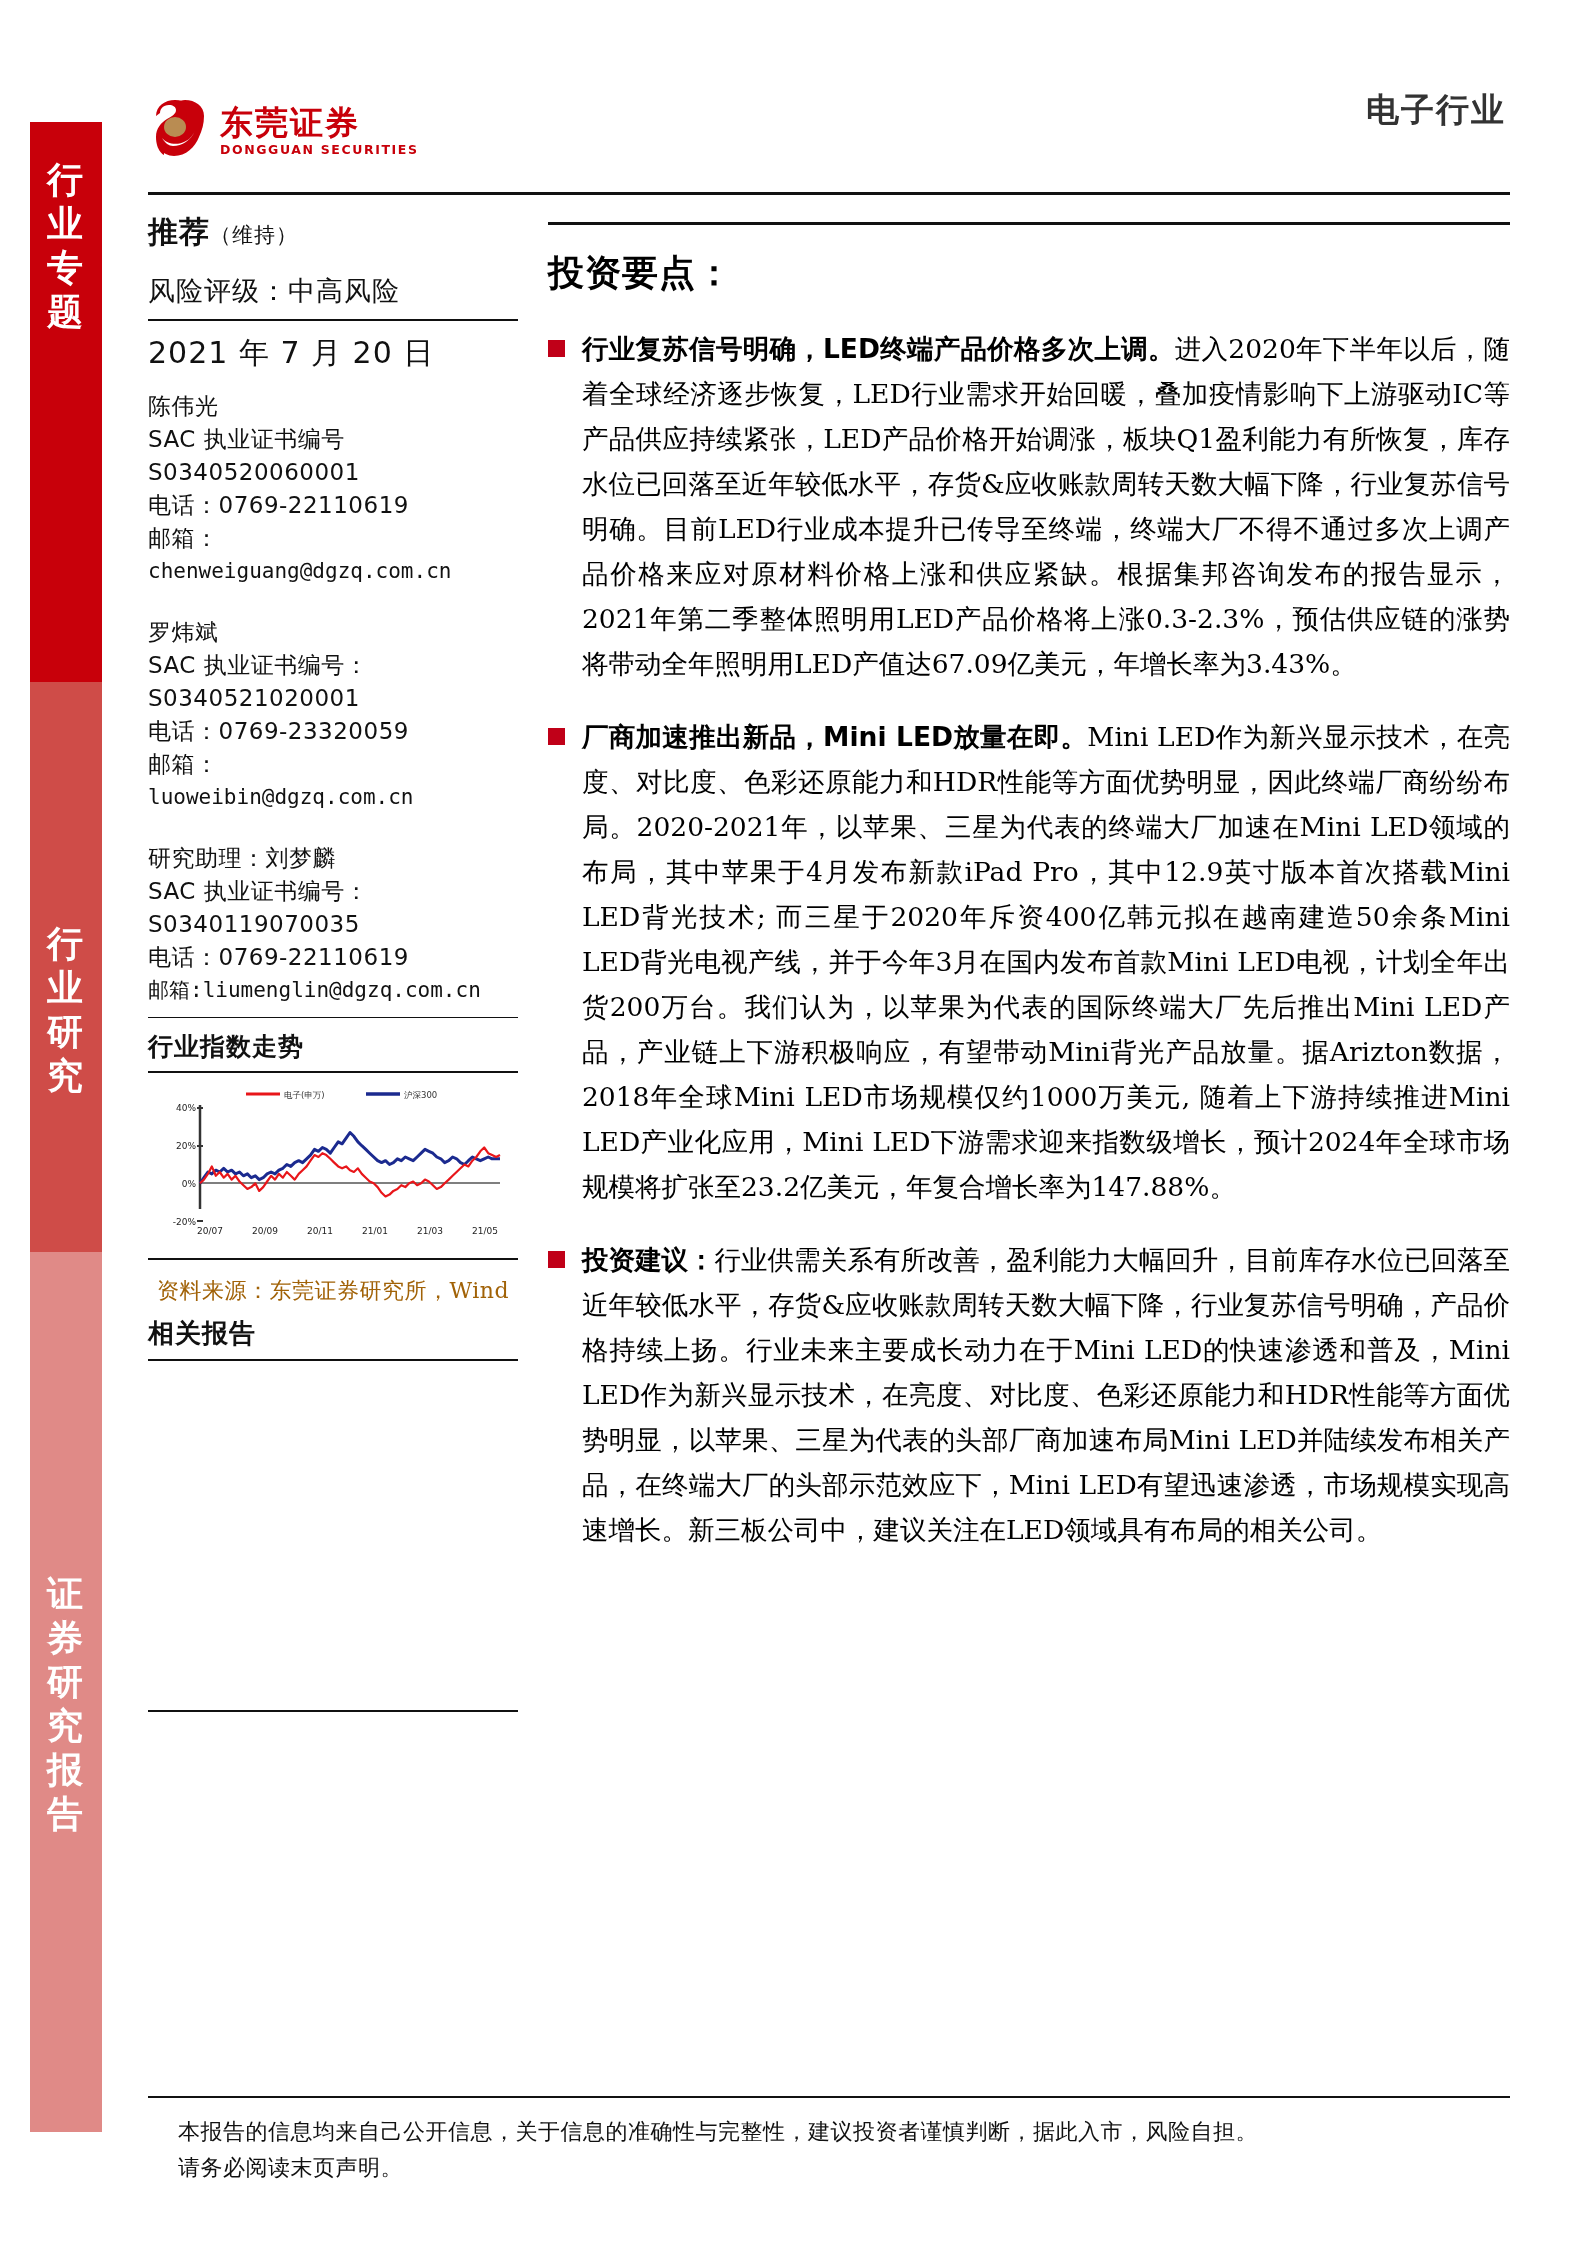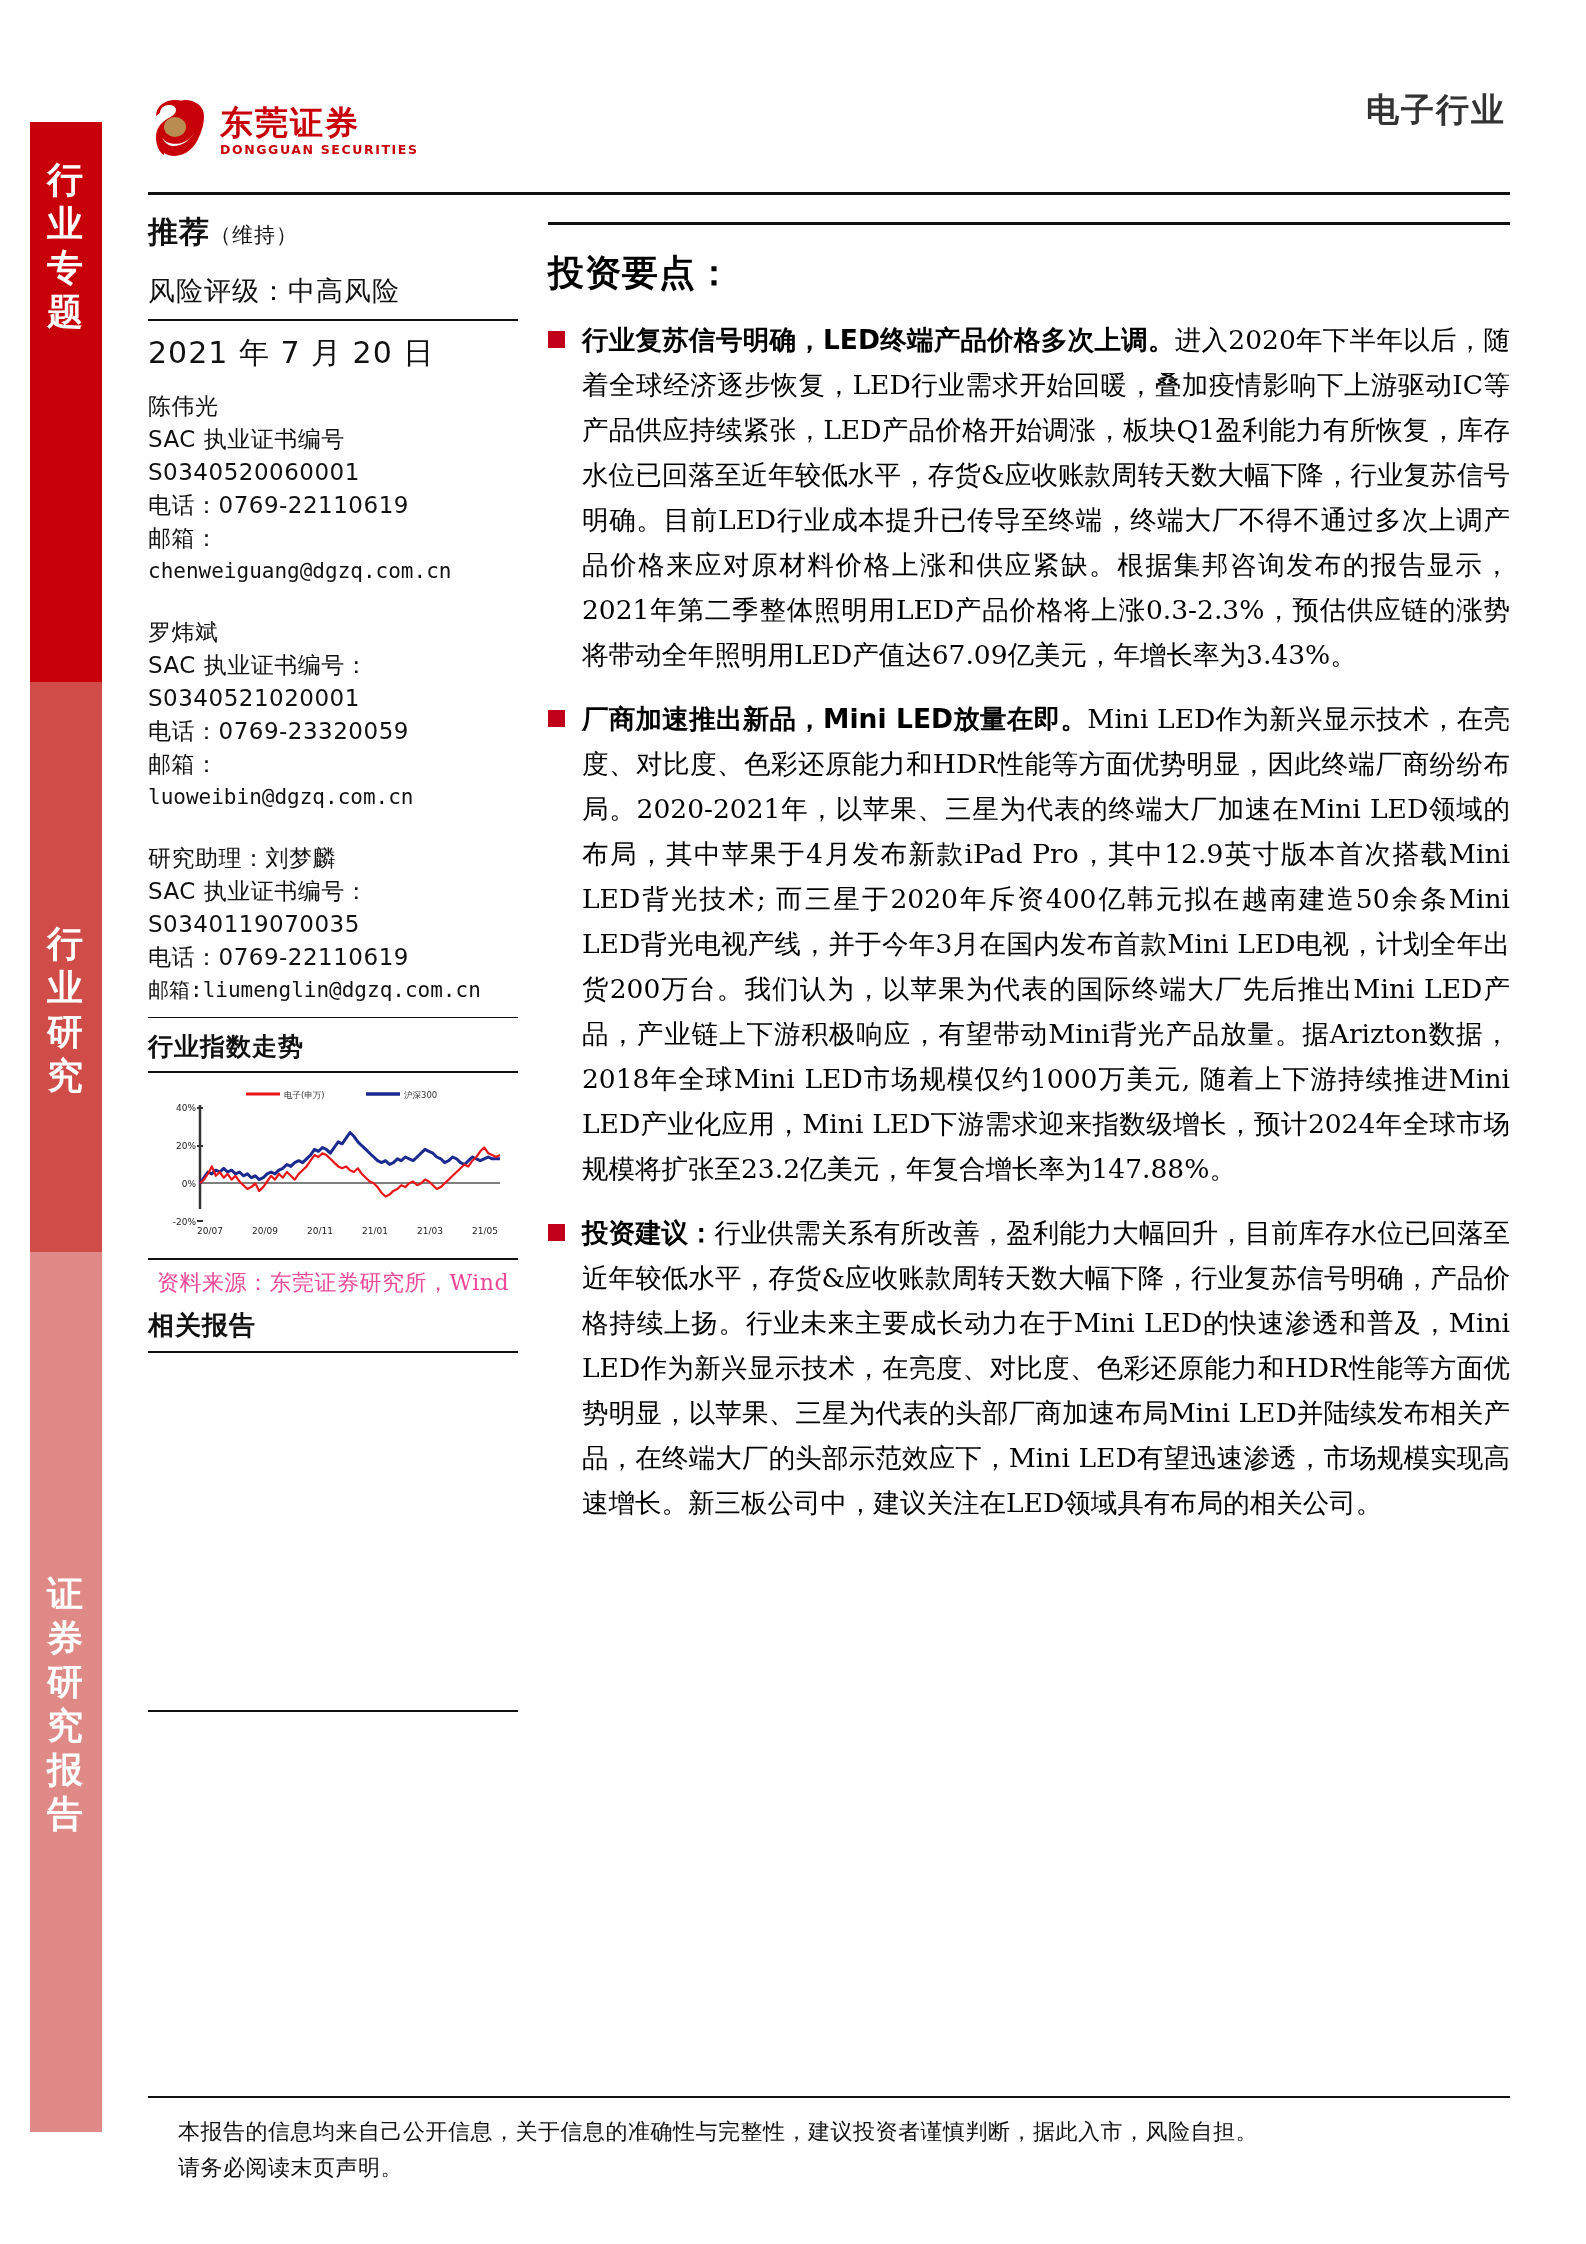--- a/index.html
+++ b/index.html
@@ -84,22 +84,22 @@
   
   #chart-title{
     font-size:25px;font-weight:bold;color:#111;margin-top:10px;
     font-family:"DejaVu Sans","Liberation Sans",sans-serif;letter-spacing:1px;
   }
   #chart-box{
     margin-top:8px;border-top:2px solid #111;padding-top:4px;
   }
   #chart-svg{display:block;width:370px;height:175px;}
   #chart-src{
-    border-top:2px solid #111;padding-top:8px;margin-top:6px;
-    font-size:22px;color:#ec4899;text-align:center;
+    border-top:2px solid #111;padding-top:16px;margin-top:6px;
+    font-size:22px;color:#a16207;text-align:center;
     font-family:"DejaVu Serif","Liberation Serif",serif;letter-spacing:0.5px;
   }
   #related-title{
     font-size:26px;font-weight:bold;color:#111;margin-top:10px;
     font-family:"DejaVu Sans","Liberation Sans",sans-serif;letter-spacing:1px;
   }
   #related-rule-top{border-top:2px solid #111;margin-top:8px;}
   #related-rule-bottom{
     position:absolute;left:148px;top:1710px;width:370px;border-top:2px solid #111;
   }
@@ -117,21 +117,21 @@
   #report-subtitle{
     font-size:30px;color:#000;text-align:right;margin-top:18px;
     font-family:"DejaVu Serif","Liberation Serif",serif;letter-spacing:0.5px;
   }
   #subtitle-rule{border-top:3px solid #111;margin-top:10px;}
   #points-heading{
     font-size:36px;font-weight:bold;color:#000;margin-top:24px;
     font-family:"DejaVu Sans","Liberation Sans",sans-serif;letter-spacing:1px;
   }
   .bullet-item{
-    display:flex;margin-top:19px;
+    display:flex;margin-top:28px;
   }
   .bullet-mark{
     width:34px;min-width:34px;padding-top:14px;
   }
   .bullet-mark i{
     display:block;width:17px;height:17px;background:#c00018;
   }
   .bullet-body{
     flex:1;font-size:26.5px;line-height:45px;color:#000;
     font-family:"DejaVu Serif","Liberation Serif",serif;

